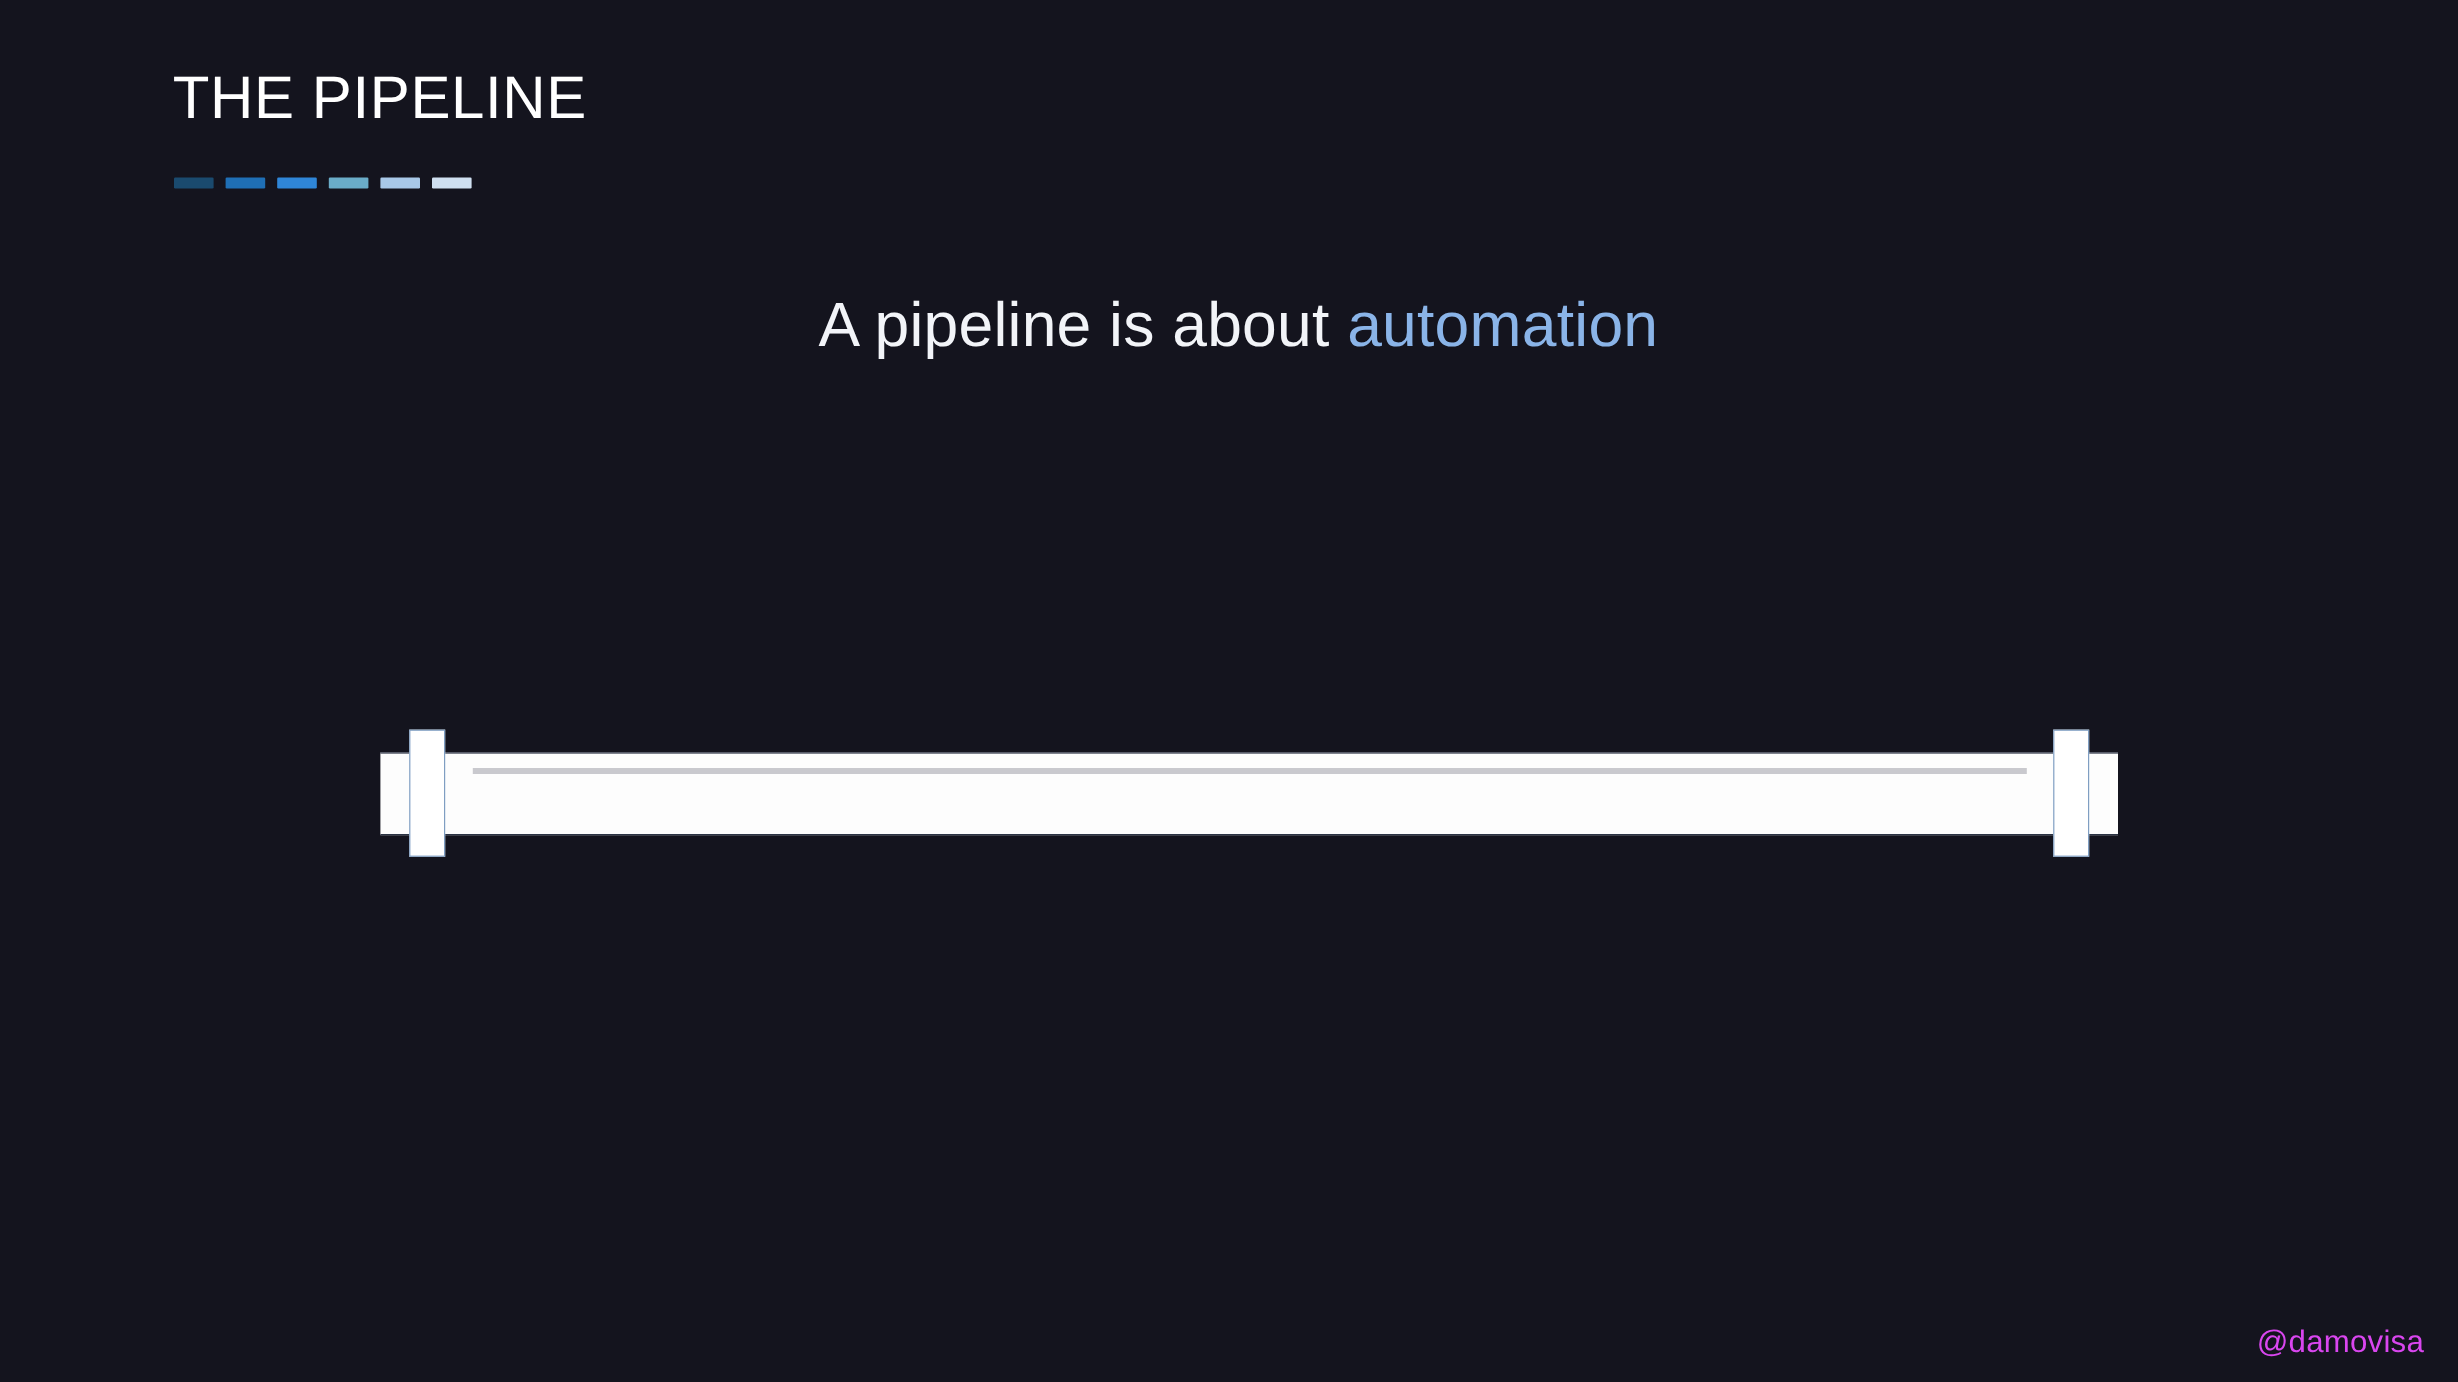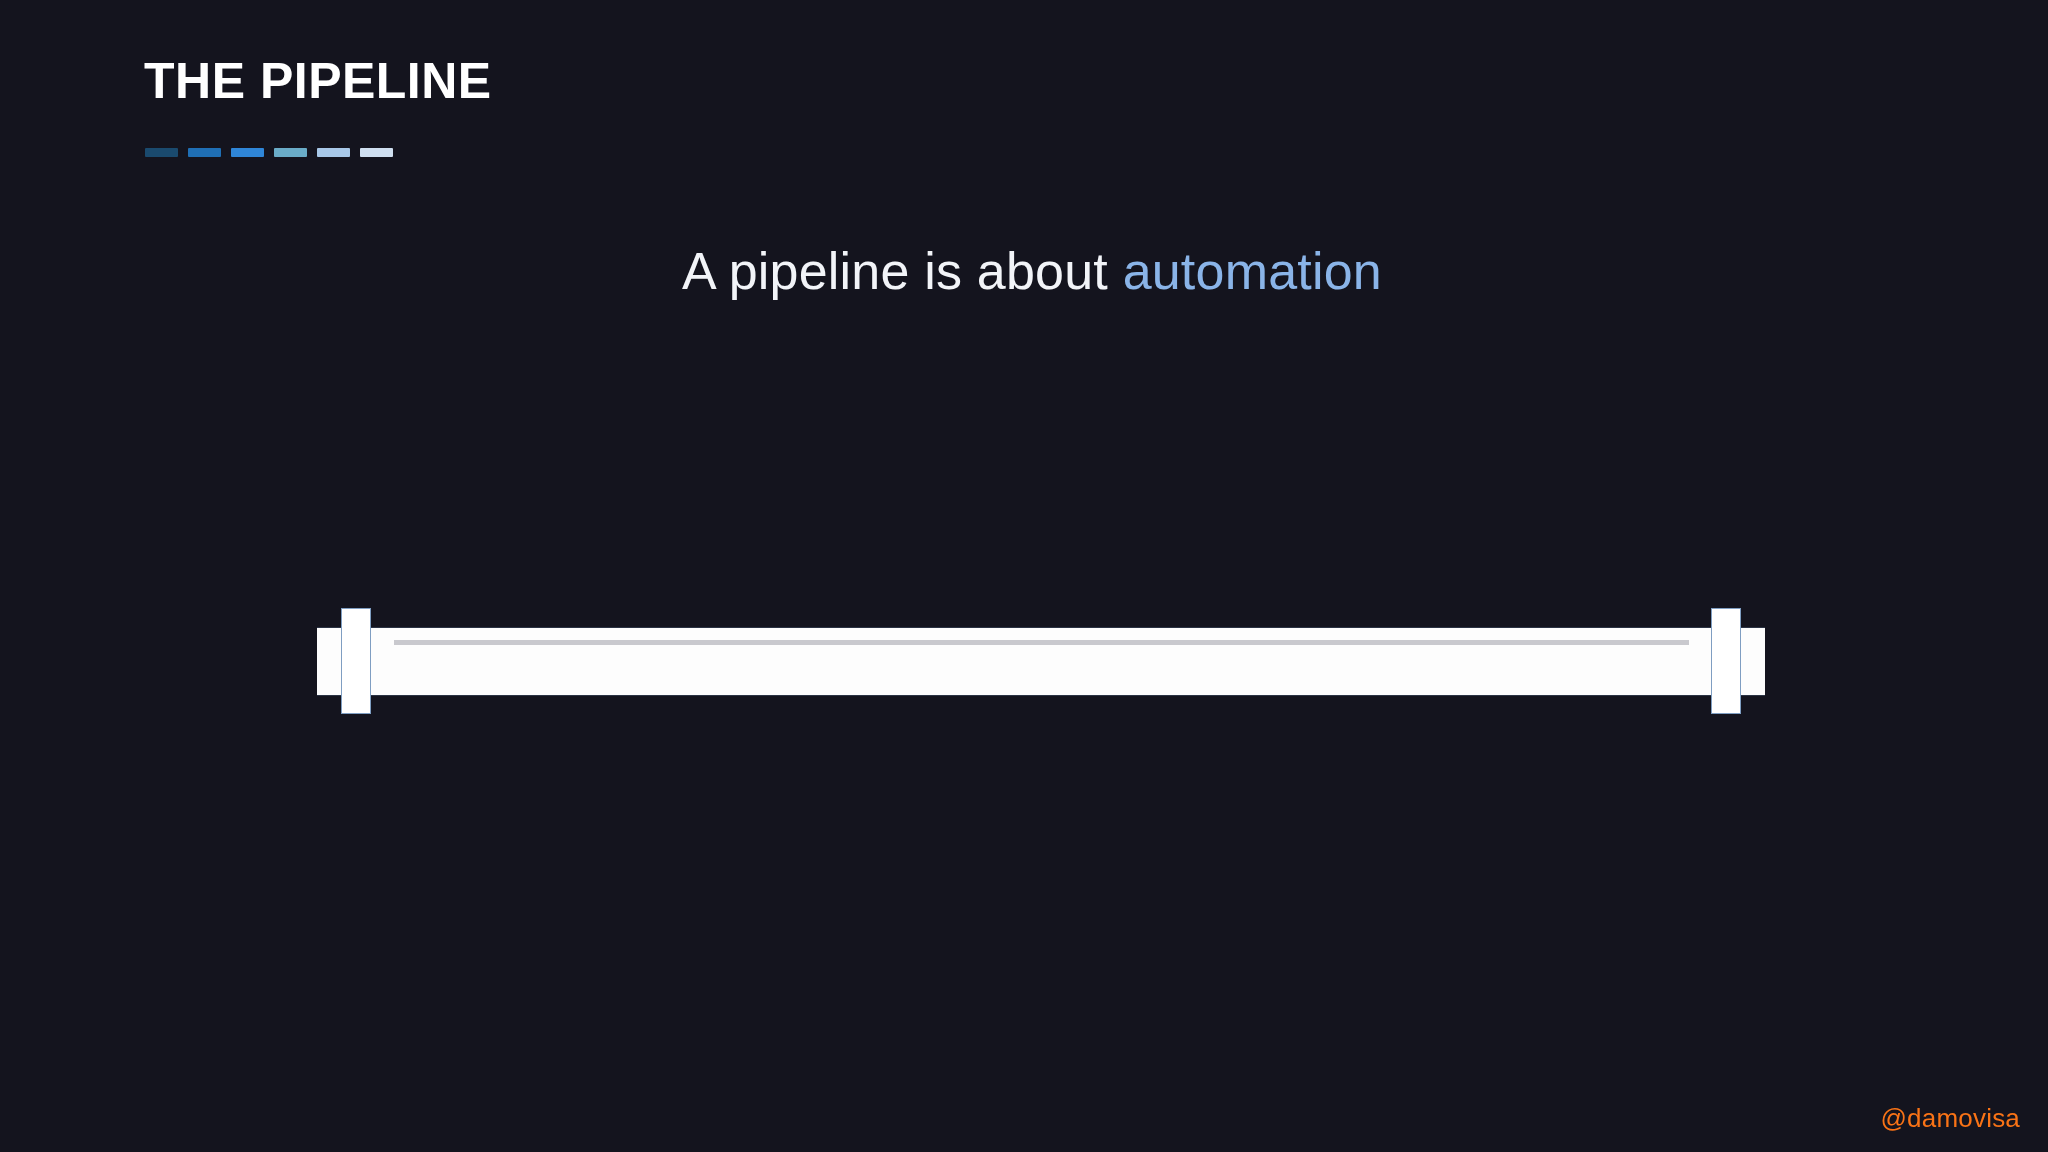--- a/index.html
+++ b/index.html
@@ -23,21 +23,21 @@
     height: 1152px;
     background: #14141e;
   }
 
   
   .slide-title {
     position: absolute;
     left: 144px;
     top: 56px;
     font-size: 50px;
-    font-weight: bold;
+    font-weight: normal;
     letter-spacing: 0.5px;
     color: #ffffff;
     line-height: 1;
     white-space: nowrap;
   }
 
   .dash-rule {
     position: absolute;
     left: 145px;
     top: 148px;
@@ -143,15 +143,15 @@
     <span>A pipeline is about </span><span class="accent" style="color: rgb(138, 180, 232);">automation</span>
   </p>
 
   <div class="pipe-figure">
     <div class="pipe-body" style="background: rgb(253, 253, 253); border-top-color: rgb(43, 51, 68); border-bottom-color: rgb(43, 51, 68);"></div>
     <div class="pipe-highlight" style="background: rgb(201, 201, 206);"></div>
     <div class="pipe-flange left" style="background: rgb(255, 255, 255); border-color: rgb(127, 158, 194);"></div>
     <div class="pipe-flange right" style="background: rgb(255, 255, 255); border-color: rgb(127, 158, 194);"></div>
   </div>
 
-  <div class="footer-handle" style="color: #f97316;">@damovisa</div>
+  <div class="footer-handle" style="color: #d946ef;">@damovisa</div>
 
 </div>
 
 </body></html>

